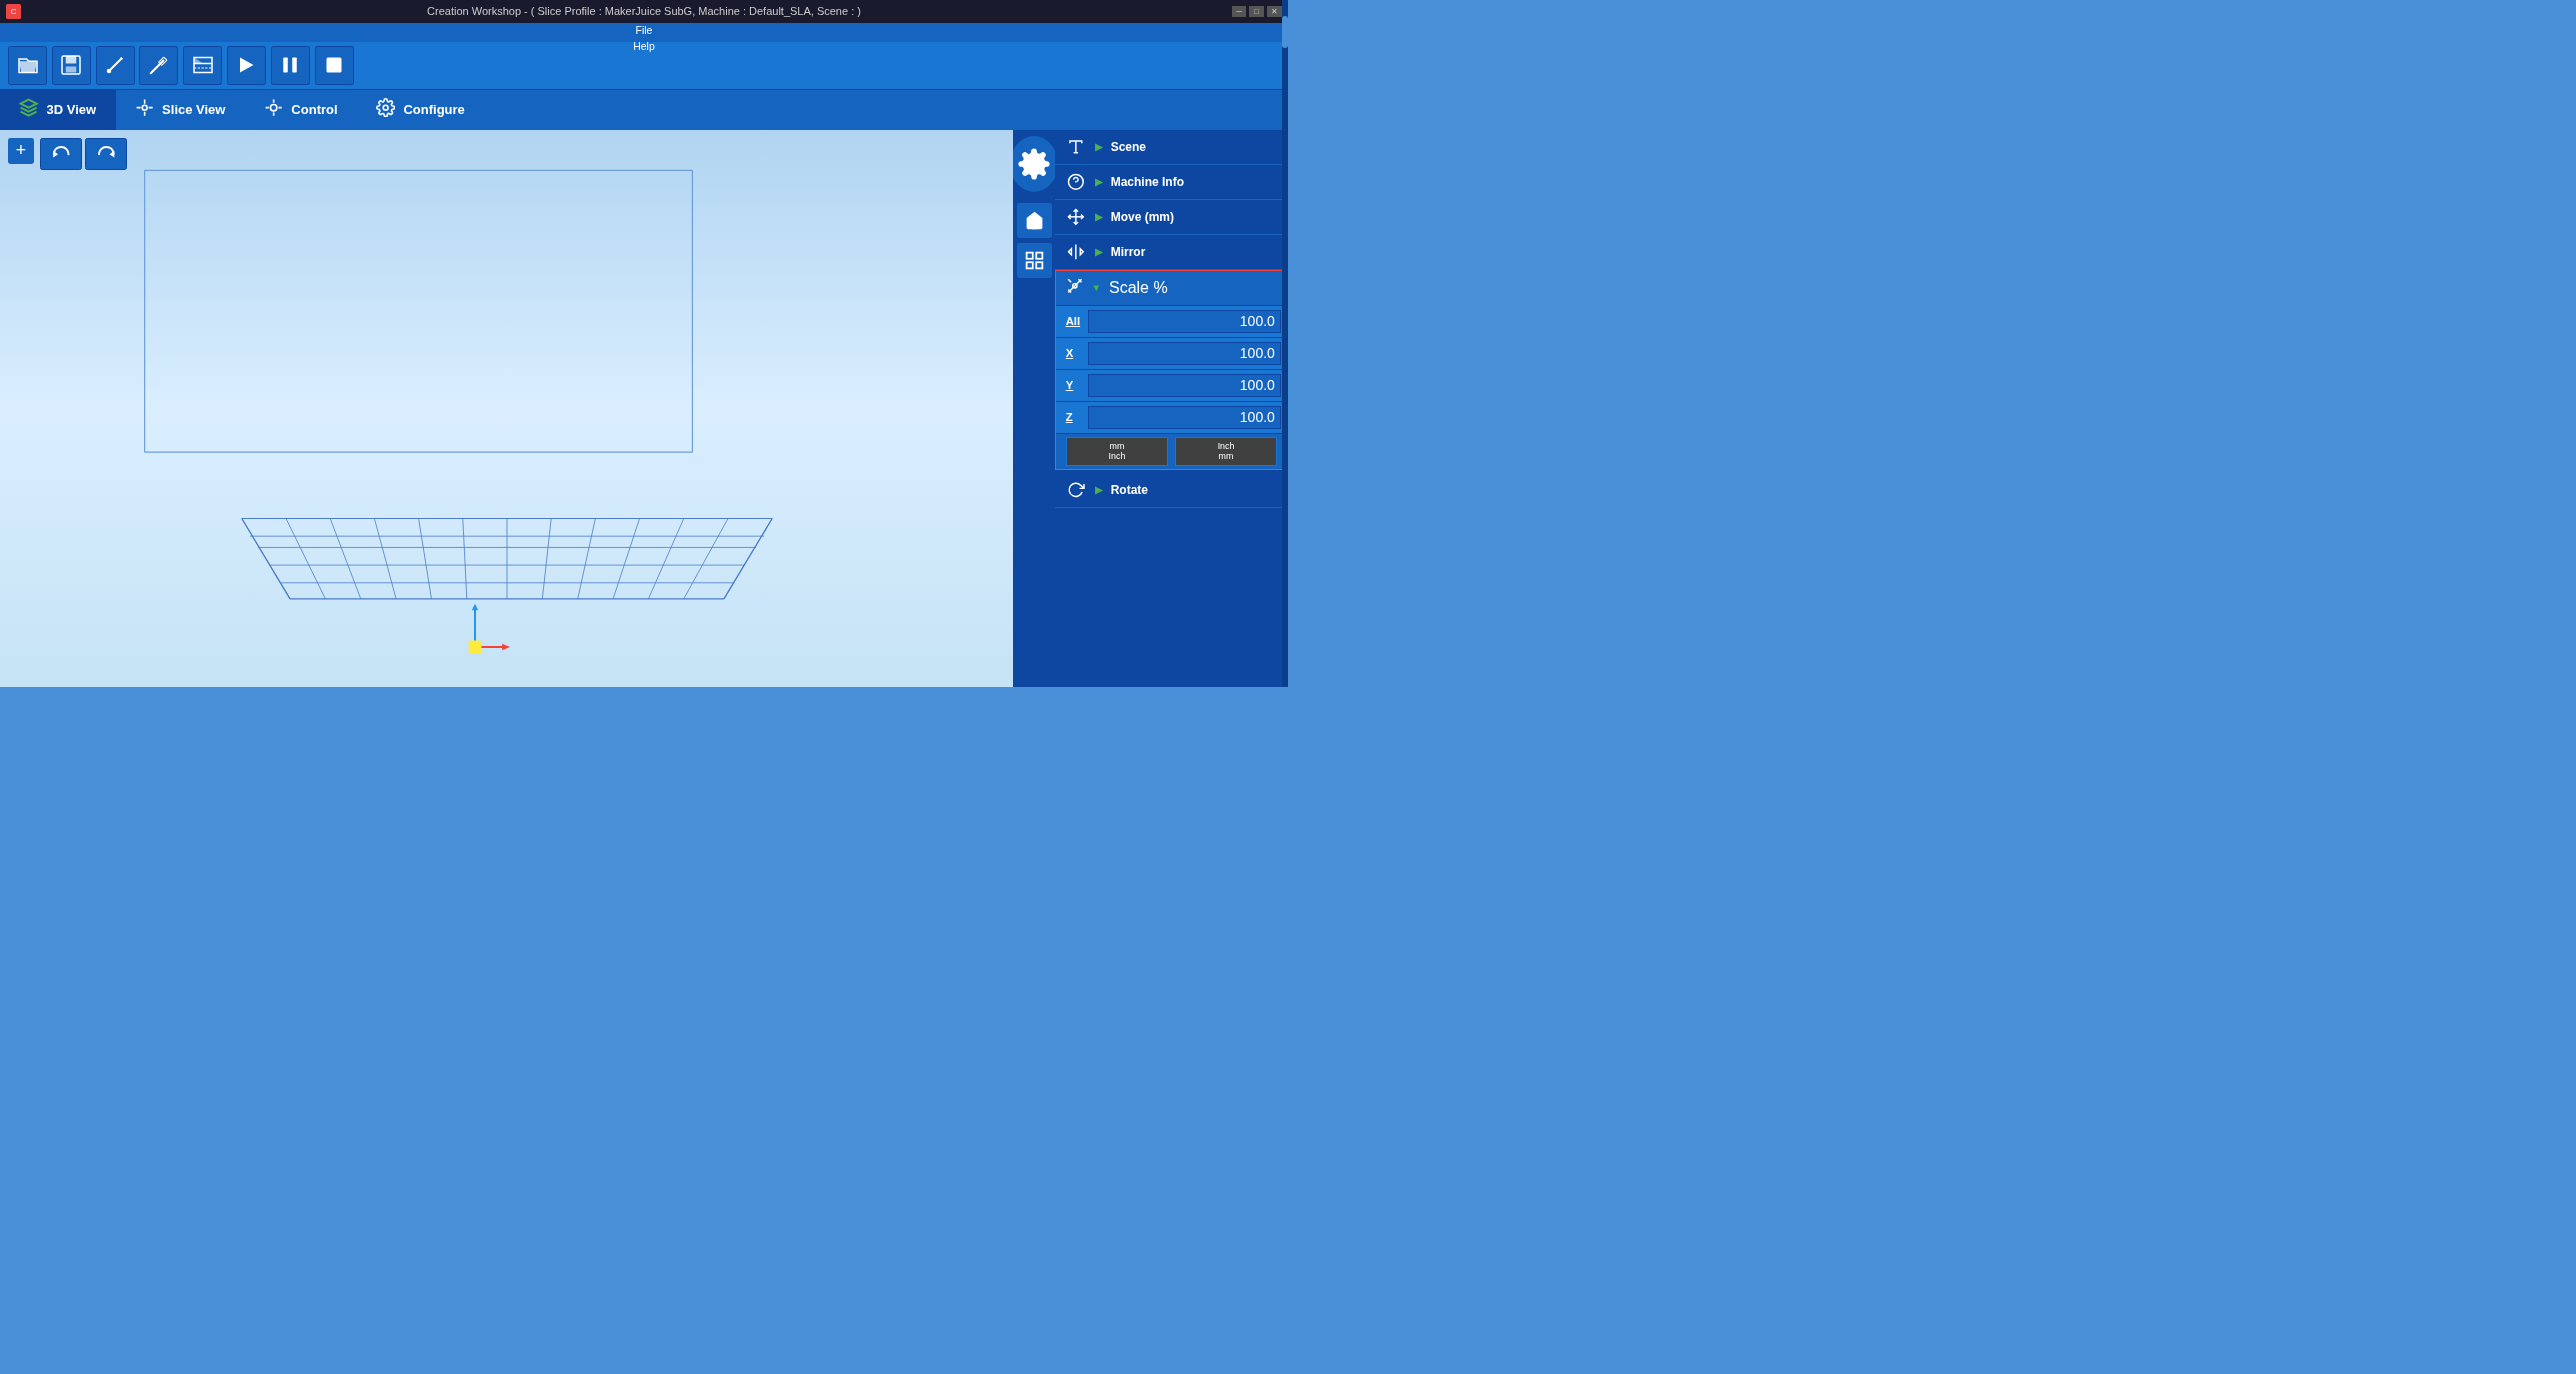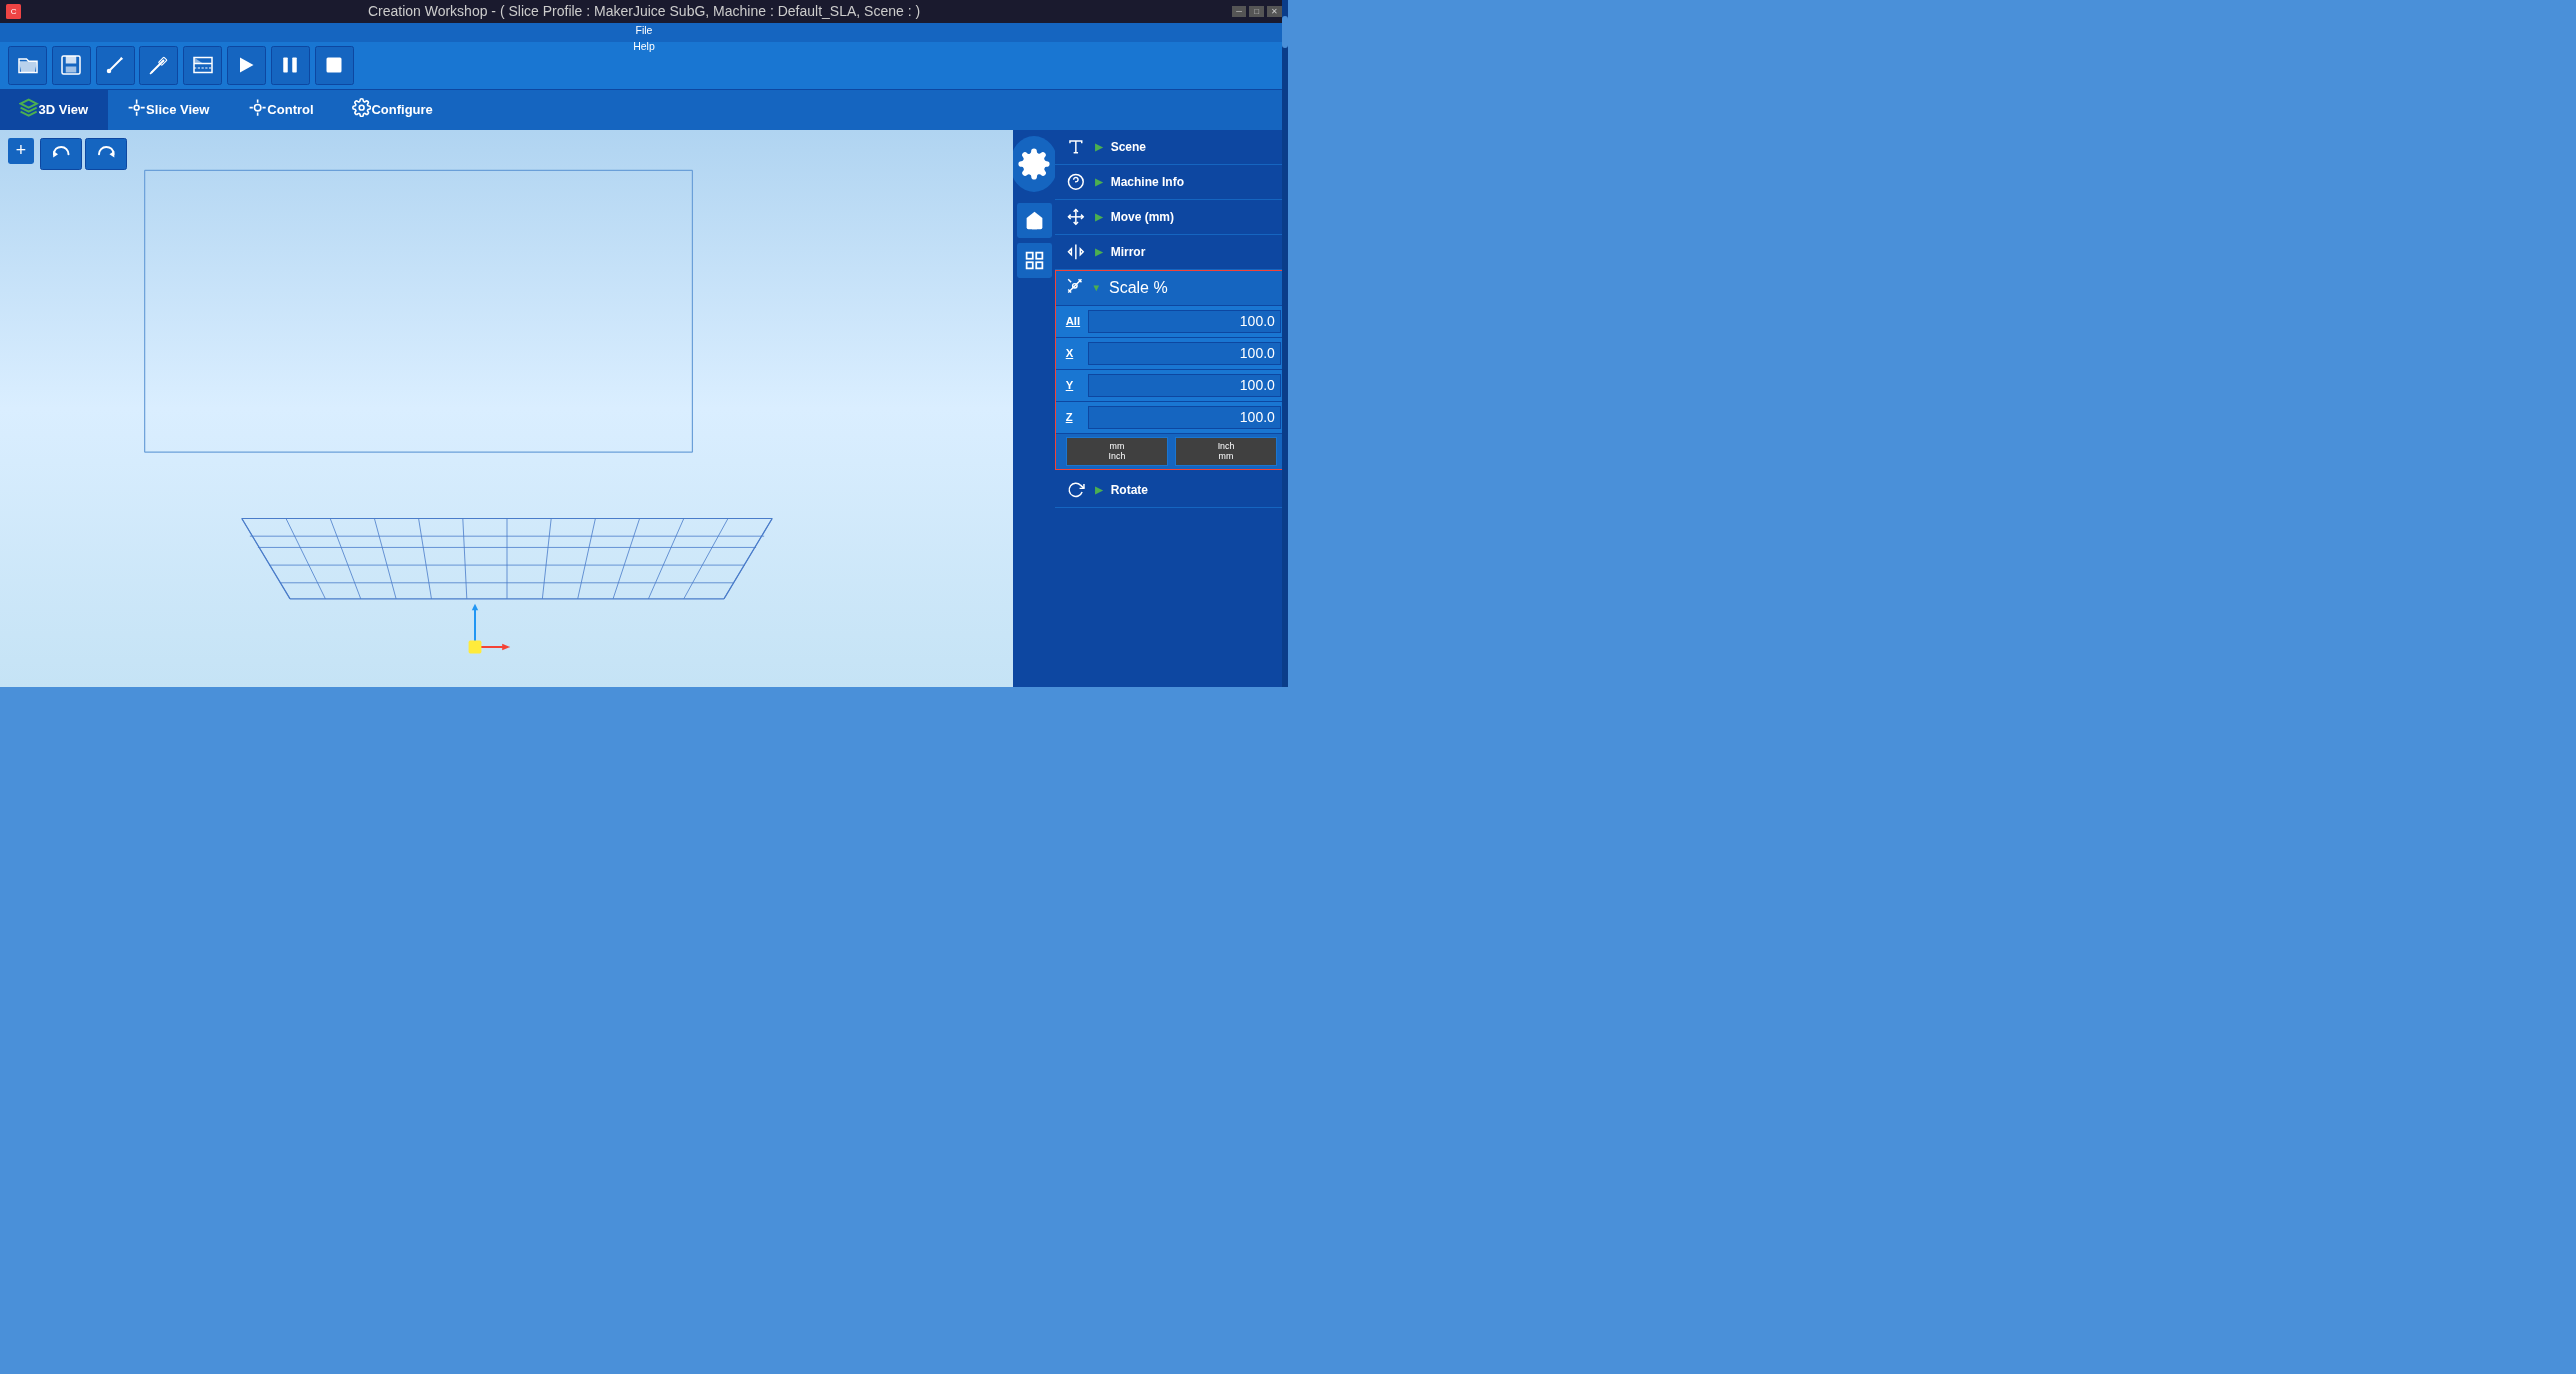--- a/index.html
+++ b/index.html
@@ -32,21 +32,21 @@
       display: flex;
       align-items: center;
       justify-content: center;
       color: white;
     }
     #titlebar .title-text {
       position: absolute;
       left: 50%;
       transform: translateX(-50%);
       color: #ccc;
-      font-size: 14px;
+      font-size: 11px;
     }
     #titlebar .window-controls {
       display: flex;
       gap: 3.2px;
     }
     #titlebar .window-controls span {
       width: 14.5px;
       height: 11.3px;
       background: #555;
       display: flex;
@@ -109,20 +109,21 @@
       height: 40px;
       background: #1565c0;
       display: flex;
       align-items: center;
     }
     .view-tab {
       height: 40px;
       display: flex;
       align-items: center;
       padding: 0 19.3px;
+      gap: 8px;
       cursor: pointer;
       font-size: 13px;
       font-weight: bold;
       color: white;
     }
     .view-tab.active {
       background: #0d47a1;
     }
     .view-tab .tab-icon {
       font-size: 16px;

